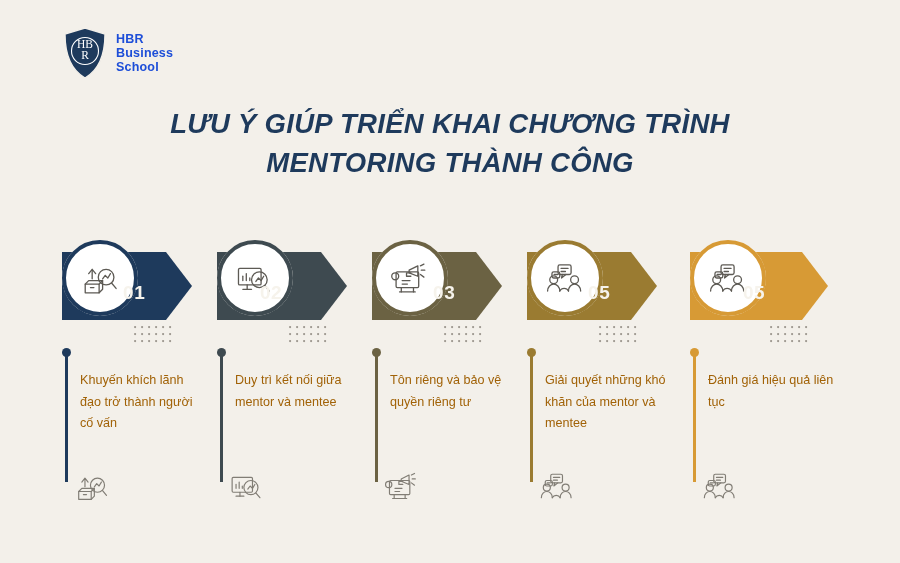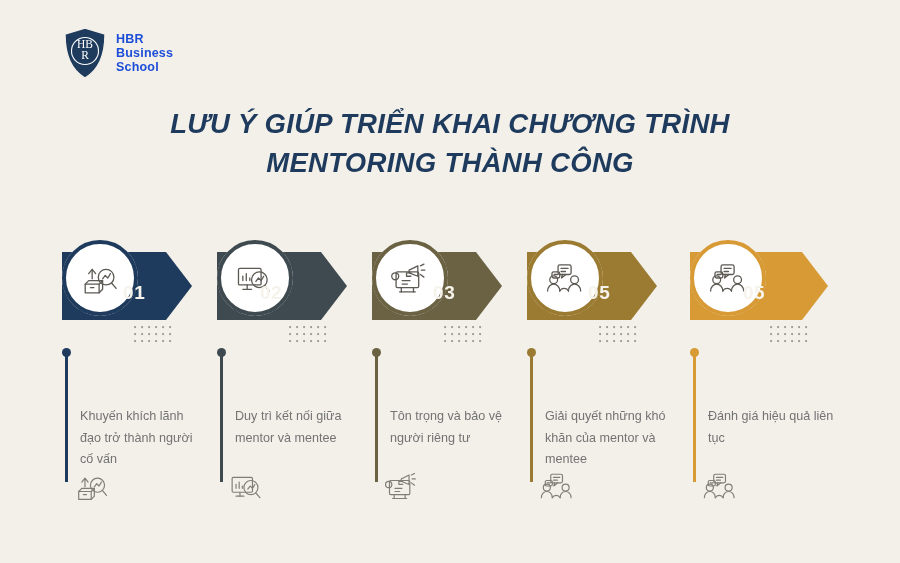--- a/index.html
+++ b/index.html
@@ -57,21 +57,21 @@
   
   .pin-dot {
     position: absolute; top: 108px; left: 0;
     width: 9px; height: 9px; border-radius: 50%;
   }
   .pin-line { position: absolute; top: 114px; left: 3px; width: 3px; height: 128px; }
 
   .caption {
     position: absolute; top: 130px; left: 18px;
     width: 128px;
-    font-size: 12.6px; line-height: 1.72; color: #737373; margin-top: 36px;
+    font-size: 12.6px; line-height: 1.72; color: #a16207;
   }
 
   .ficon { position: absolute; top: 228px; left: 12px; }
   .ficon svg { display: block; }
 </style>
 </head>
 <body>
 
 <div id="stage">
 
@@ -264,21 +264,21 @@
                 <path d="M35 19 l4 3"></path>
                 <path d="M14 26 h9"></path>
                 <path d="M14 30 h6"></path>
               </g>
             </svg>
           </div>
         </div>
         <div class="num" style="left:61.099999999999994px">03</div>
         <div class="pin-dot" style="background:#6b6243"></div>
         <div class="pin-line" style="background:#6b6243"></div>
-        <div class="caption">Tôn trọng và bảo vệ người riêng tư</div>
+        <div class="caption">Tôn riêng và bảo vệ quyền riêng tư</div>
         <div class="ficon">
           <svg viewBox="0 0 46 46" width="36" height="36">
             <g fill="none" stroke="#817d75" stroke-width="1.5" stroke-linecap="round" stroke-linejoin="round">
               <rect x="7" y="16" width="26" height="18" rx="1.5"></rect>
               <path d="M13 34 v5"></path>
               <path d="M27 34 v5"></path>
               <path d="M11 39 h18"></path>
               <circle cx="6" cy="21" r="4"></circle>
               <path d="M22 14 l10 -5 v12 l-10 -4 z"></path>
               <path d="M24 17 h-5 v4 h5"></path>

